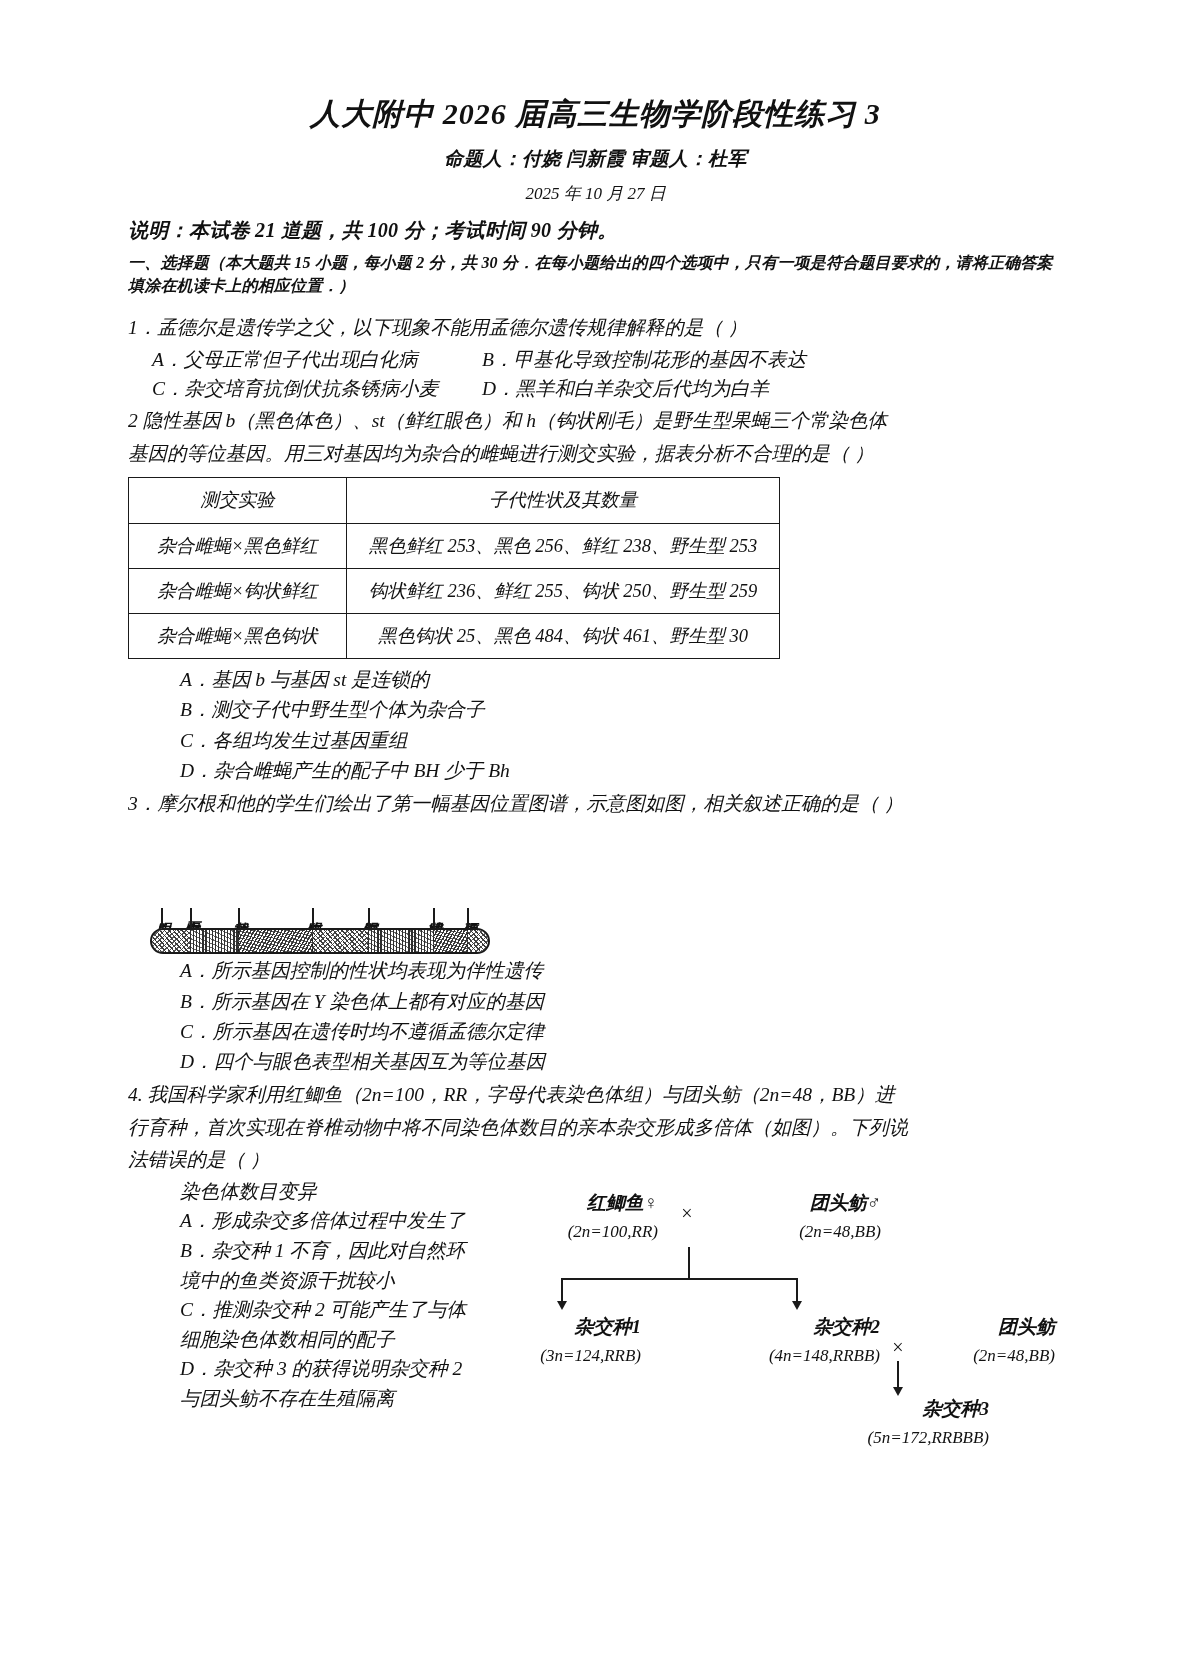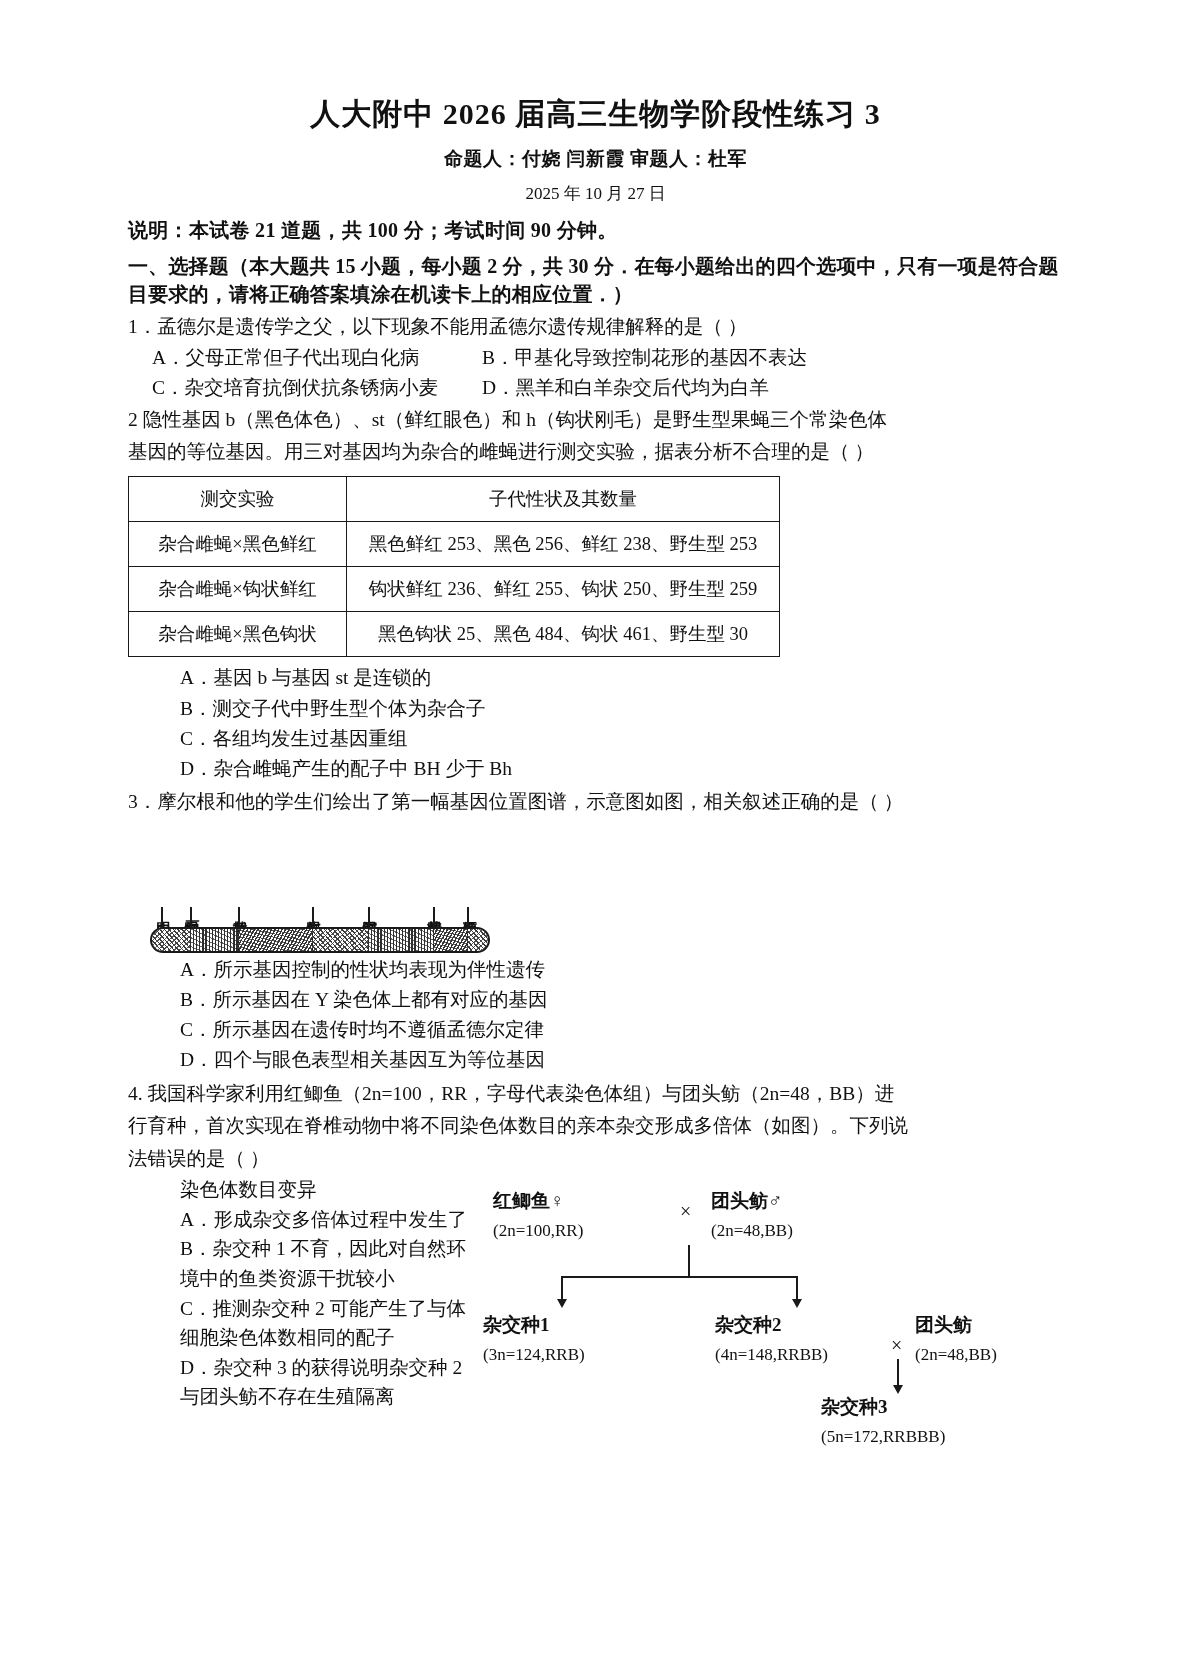--- a/index.html
+++ b/index.html
@@ -15,20 +15,21 @@
     color: #111;
     overflow: hidden;
   }
   .page {
     position: absolute;
     left: 0; top: 0;
     width: 1190px;
     height: 1678px;
     padding: 6px;
     box-sizing: border-box;
+    font-style: italic;
   }
   .content {
     position: absolute;
     left: 128px;
     top: 96px;
     width: 935px;
   }
 
   
   .doc-title {
@@ -51,24 +52,24 @@
     font-size: 17px;
     margin: 0 0 12px 0;
   }
   .notice {
     font-size: 20px;
     font-weight: bold;
     margin: 0 0 8px 0;
     letter-spacing: 0.3px;
   }
   .section-head {
-    font-size: 20px;
+    font-size: 16px;
     font-weight: bold;
     line-height: 1.42;
-    margin: 0 0 4px 0;
+    margin: 0 0 17px 0;
     letter-spacing: 0.2px;
   }
 
   
   .q-stem {
     font-size: 19.5px;
     line-height: 1.46;
     margin: 4px 0 2px 0;
   }
   .opt-row {
@@ -186,21 +187,21 @@
   .breed-fig {
     position: absolute;
     left: 355px;
     top: 14px;
     width: 570px;
     height: 232px;
     font-size: 17px;
   }
   .bf-node {
     position: absolute;
-    text-align: left;
+    text-align: right;
     line-height: 1.24;
     white-space: nowrap;
   }
   .bf-node .nm {
     font-size: 19px;
     font-weight: bold;
     display: block;
   }
   .bf-node .gn {
     font-size: 17px;

